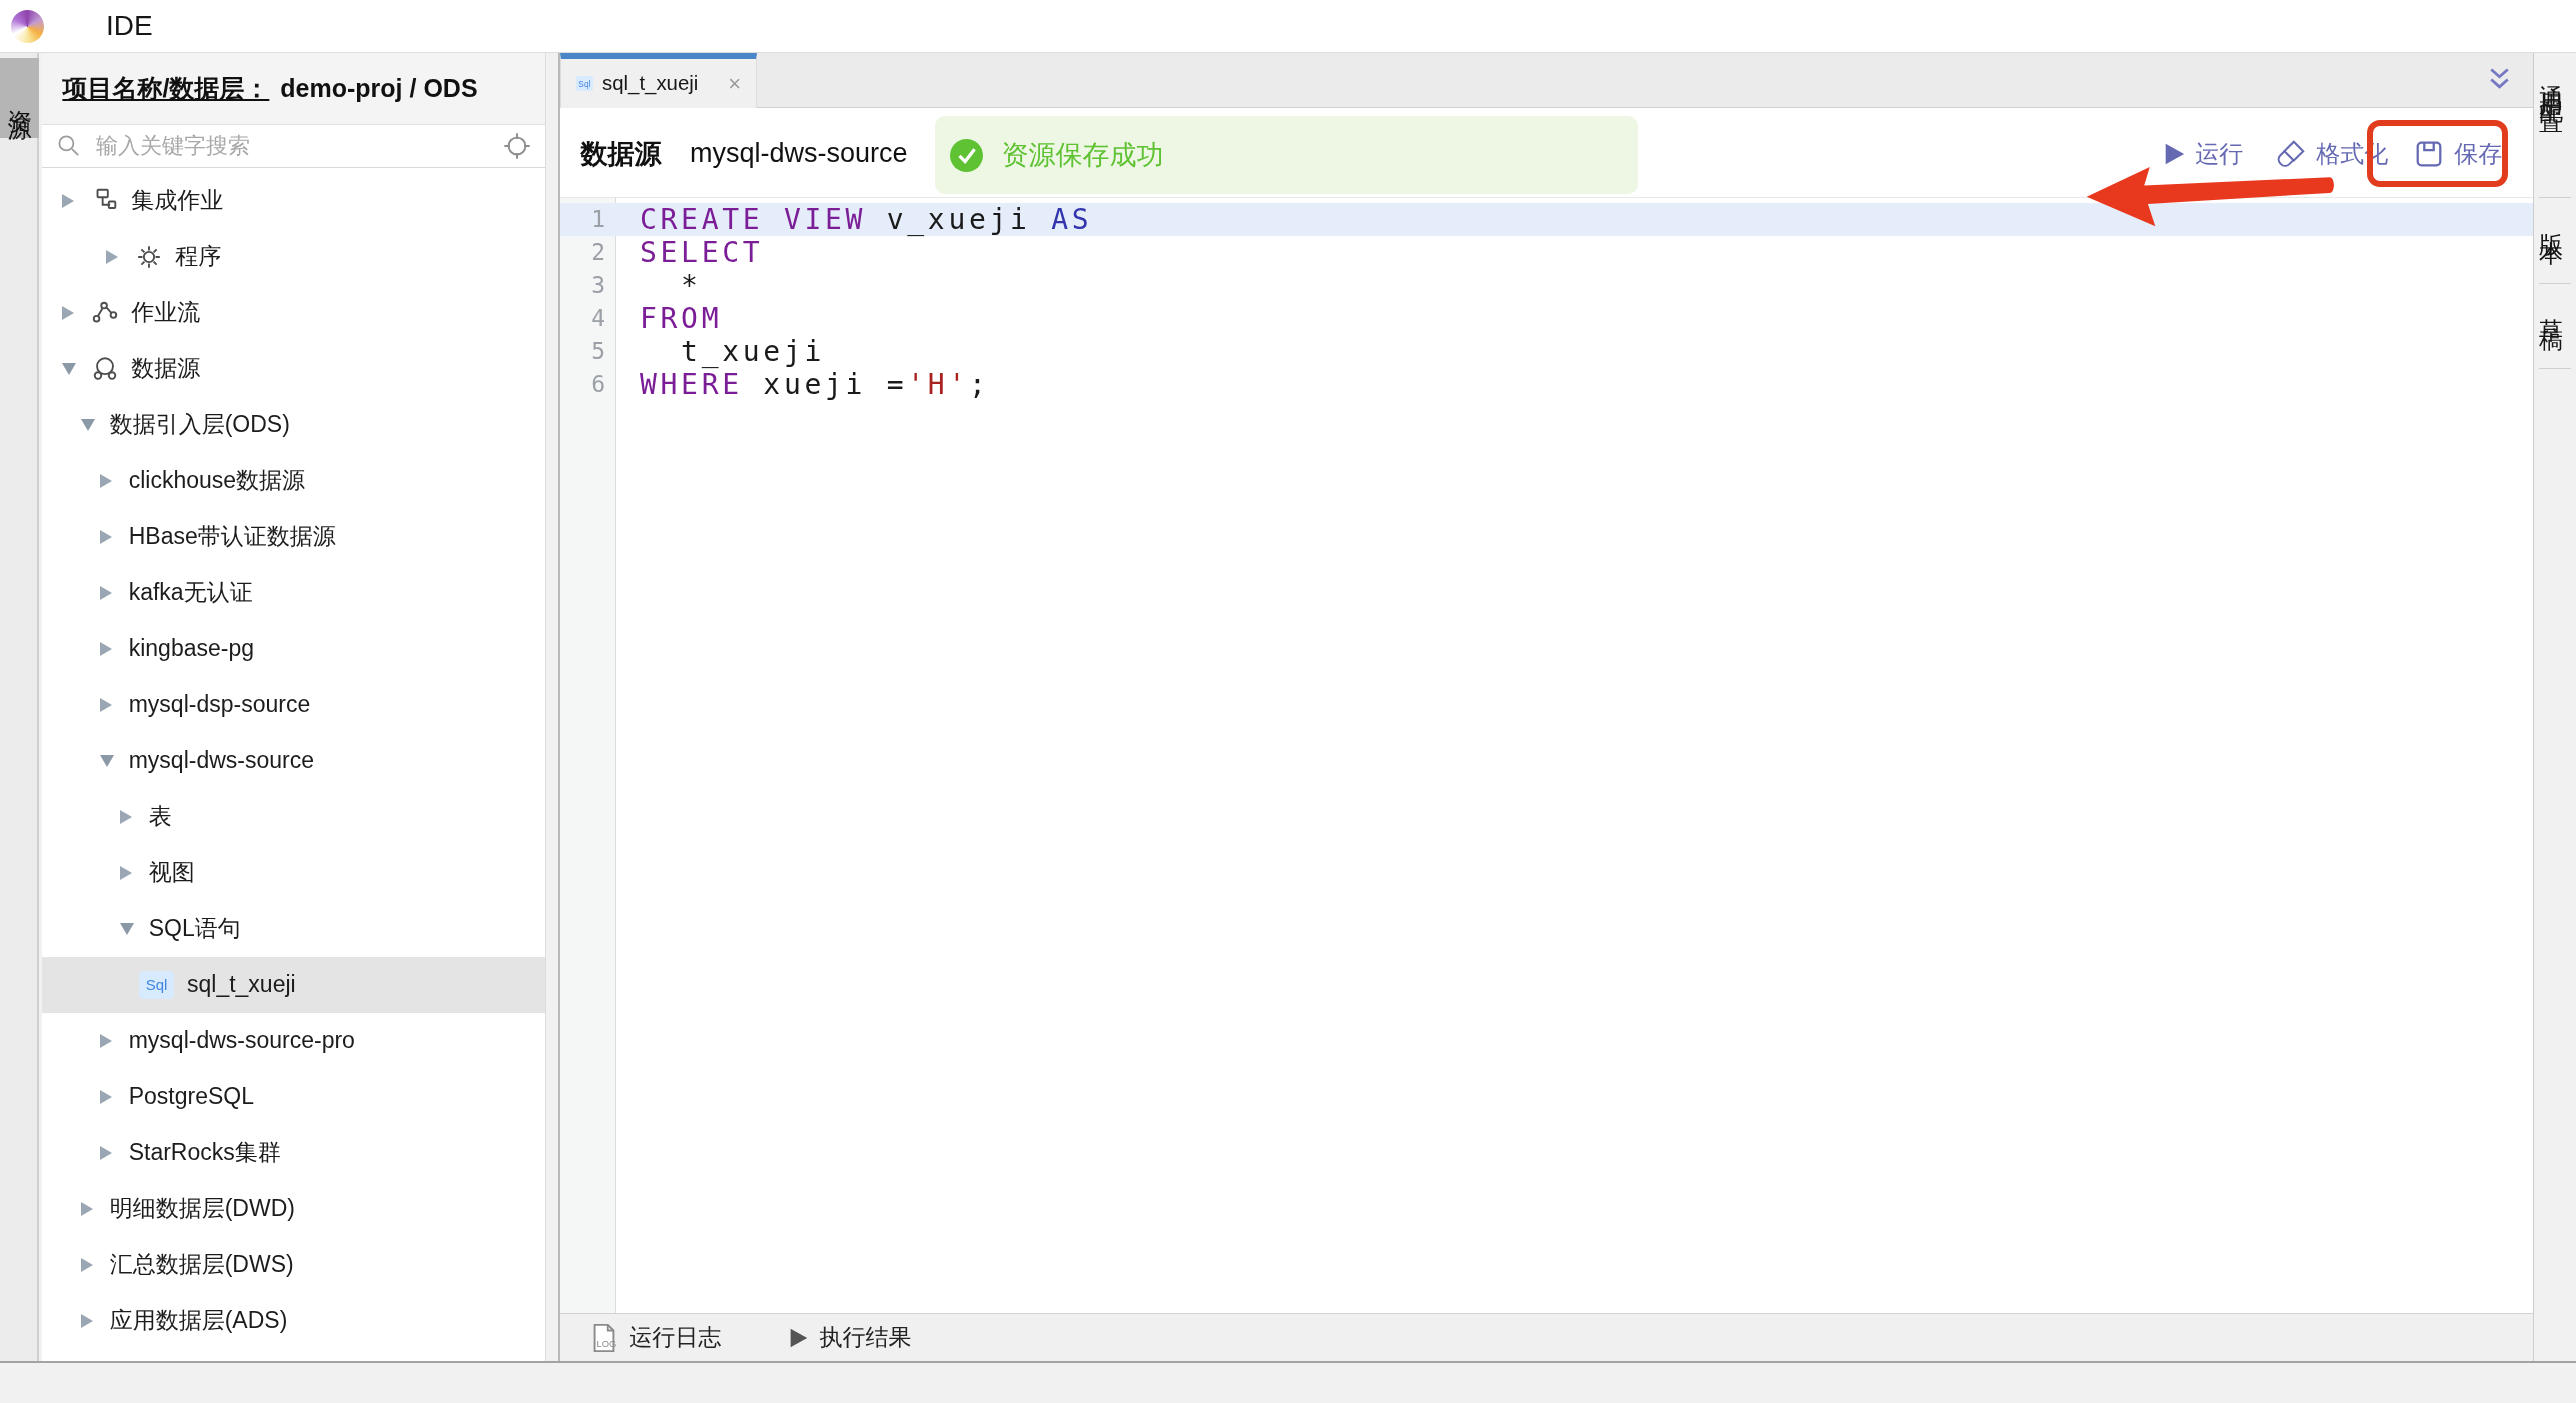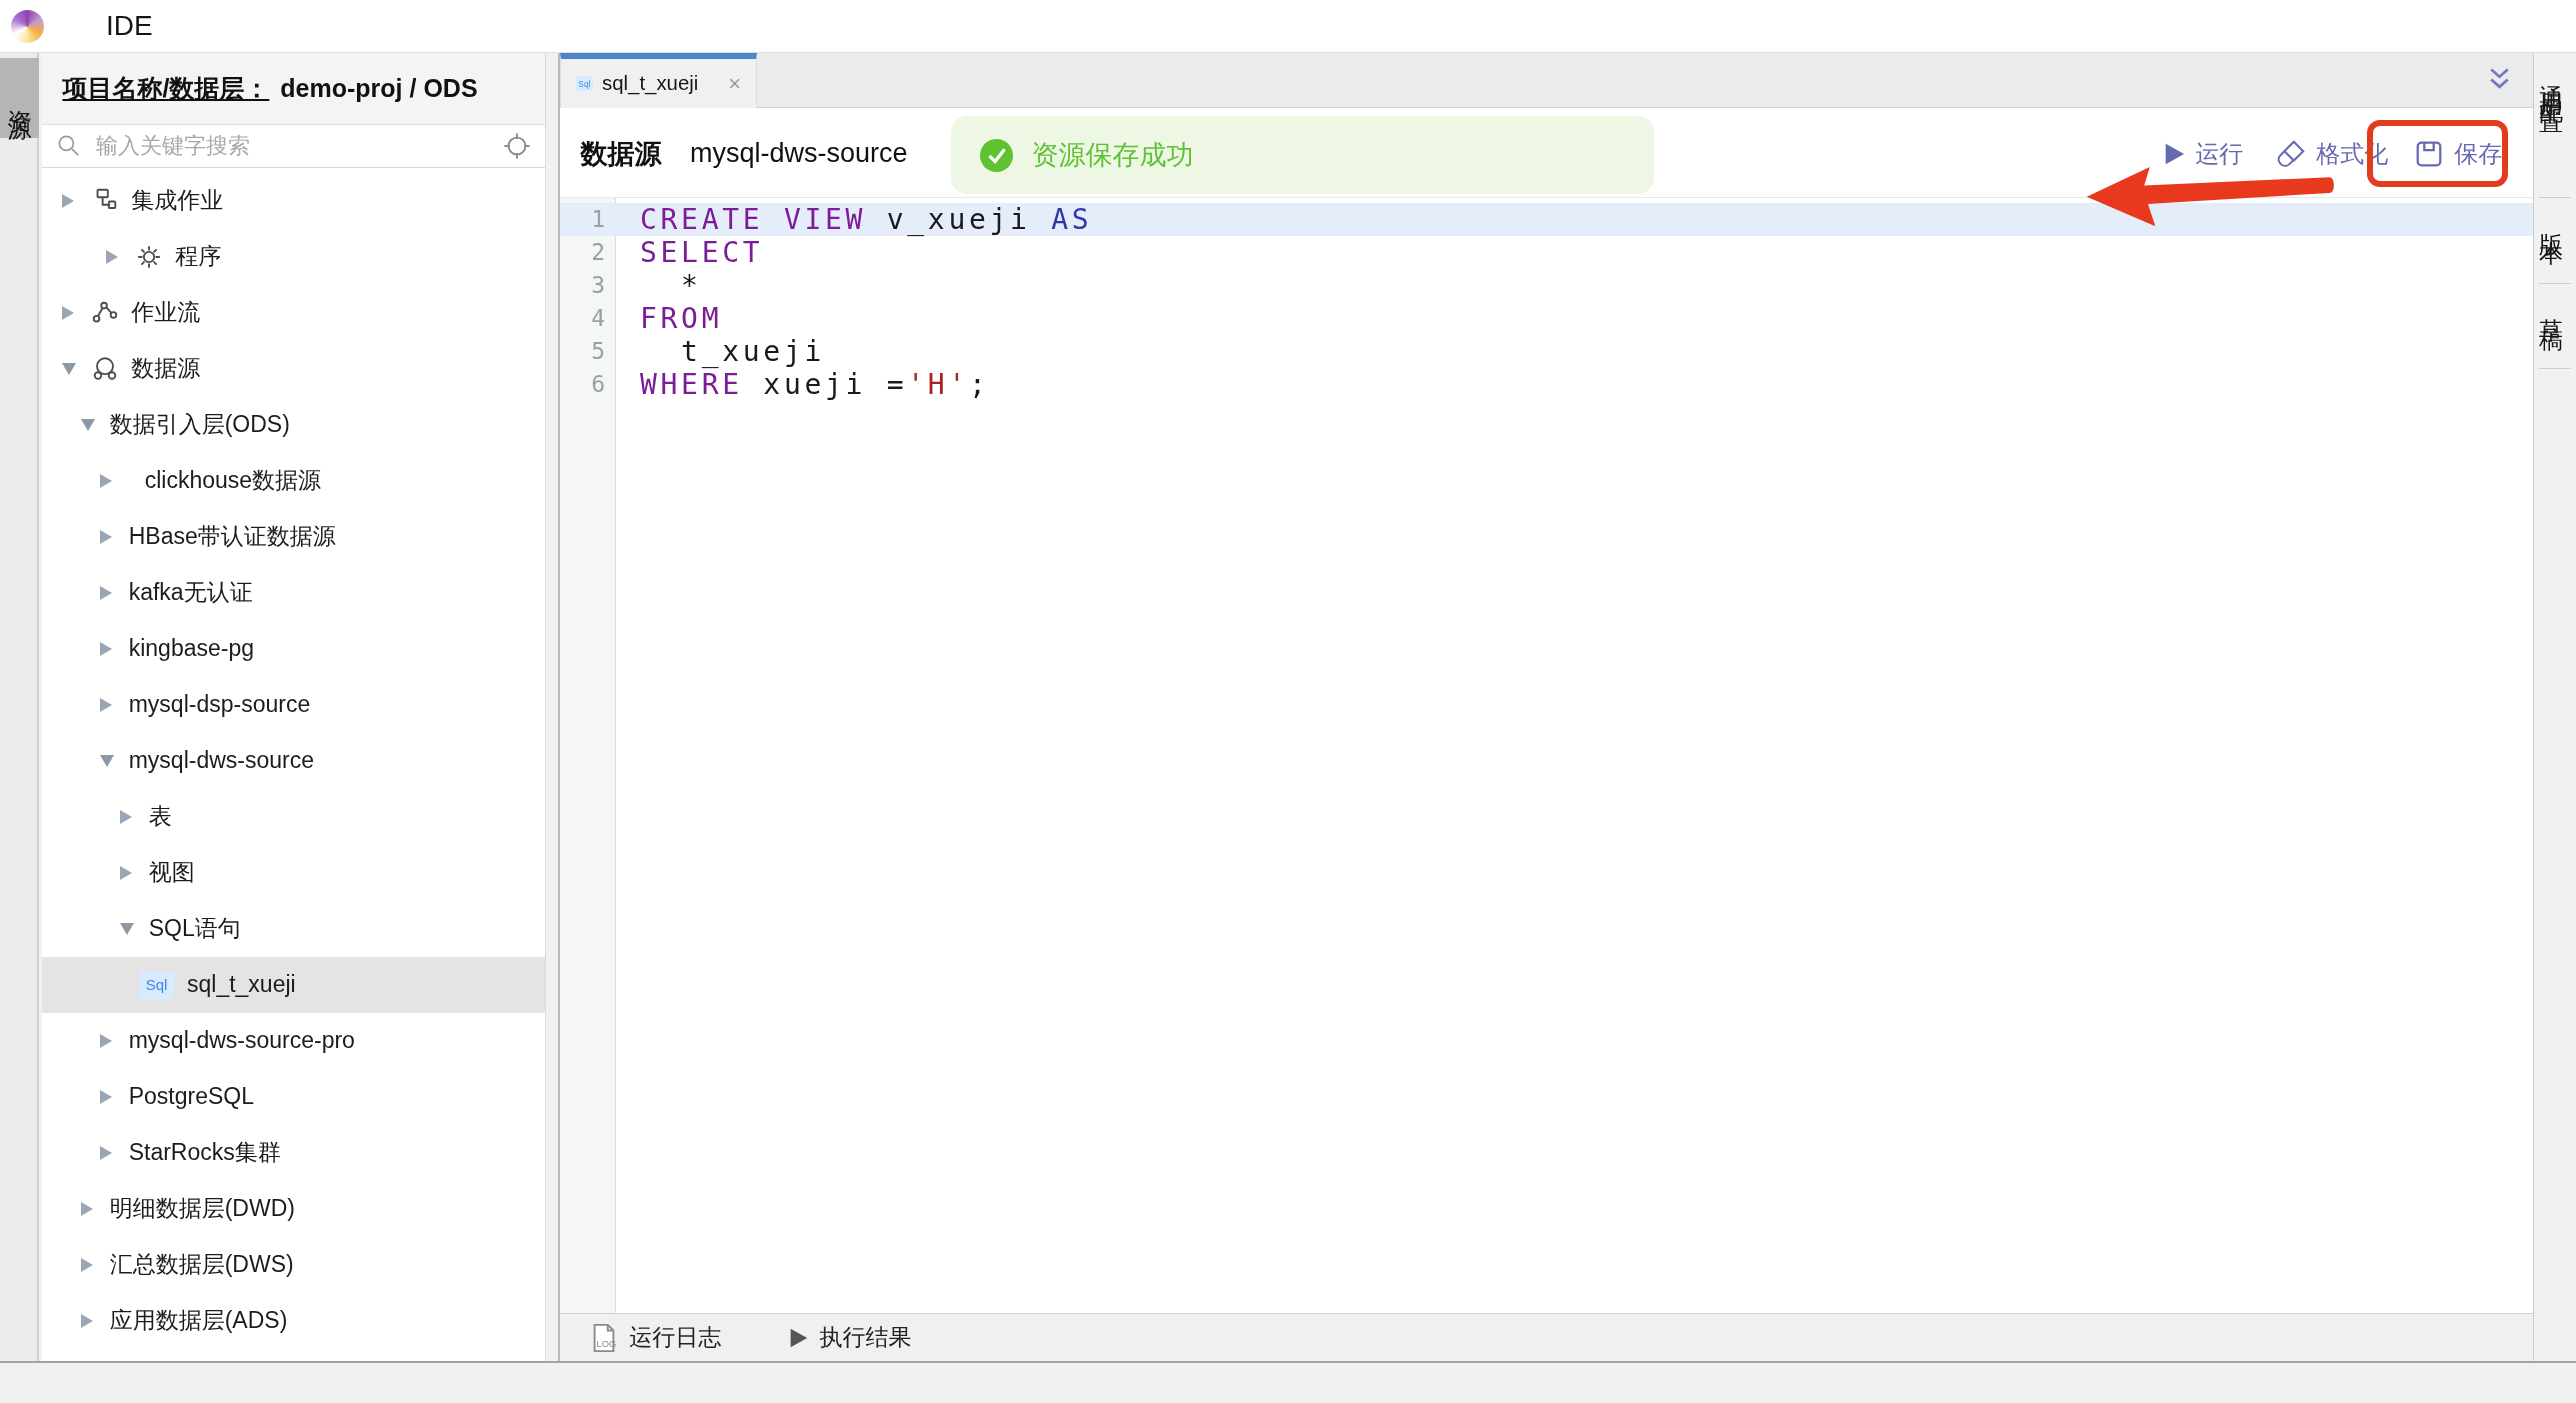--- a/index.html
+++ b/index.html
@@ -65,21 +65,21 @@
   .tab-close { margin-left:auto; font-size:22px; color:#9b9b9b; line-height:1; }
   .collapse-icon { position:absolute; right:16.7px; top:10.2px; width:33px; height:33px; }
 
   .toolbar { position:absolute; left:0; top:56px; right:0; height:89px; background:#ffffff;
     border-bottom:0.9px solid #e8e8e8; }
   .ds-label { position:absolute; left:20.4px; top:0; height:89px; display:flex; align-items:center;
     font-size:27px; font-weight:bold; color:#111; }
   .ds-value { position:absolute; left:130px; top:0; height:89px; display:flex; align-items:center;
     font-size:27px; color:#111; }
   .toast { position:absolute; left:375px; top:7.4px; width:703px; height:78px;
-    background:#edf7e3; border-radius:16px; display:flex; align-items:center; padding-left:29px;margin-left:16px; }
+    background:#edf7e3; border-radius:10px; display:flex; align-items:center; padding-left:15px; }
   .toast-circle { width:33px; height:33px; border-radius:50%; background:#5fc233;
     display:flex; align-items:center; justify-content:center; flex:none; }
   .toast-text { margin-left:18.5px; font-size:27px; color:#5fc233; }
   .tool-btn { position:absolute; top:0; height:89px; display:flex; align-items:center;
     font-size:24px; color:#6569b2; cursor:pointer; }
   .tool-btn .bicon { margin-right:9.3px; display:flex; align-items:center; }
   .btn-run { left:1602px; }
   .btn-format { left:1715px; }
   .btn-save { left:1853px; }
   .save-highlight { position:absolute; left:1807px; top:11px; width:141px; height:67px;
@@ -200,21 +200,21 @@
               <circle cx="23.5" cy="23" r="3.5" fill="#fff"></circle>
             </svg></span>
           <span>数据源</span>
         </div>
         <div class="tree-row" style="padding-left: 39px;">
           <span class="caret expanded">
             <i></i>
           </span>
           <span>数据引入层(ODS)</span>
         </div>
-        <div class="tree-row" style="padding-left: 58px; gap: 16px;">
+        <div class="tree-row" style="padding-left: 58px;">
           <span class="caret collapsed">
             <i></i>
           </span>
           <span>clickhouse数据源</span>
         </div>
         <div class="tree-row" style="padding-left: 58px;">
           <span class="caret collapsed">
             <i></i>
           </span>
           <span>HBase带认证数据源</span>

